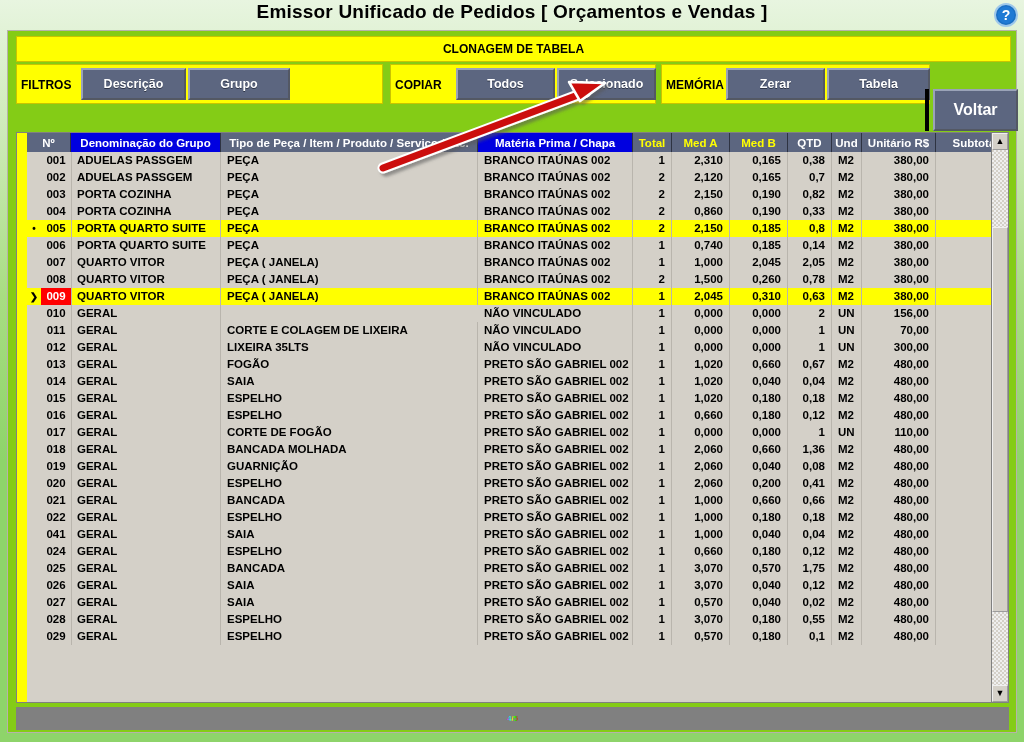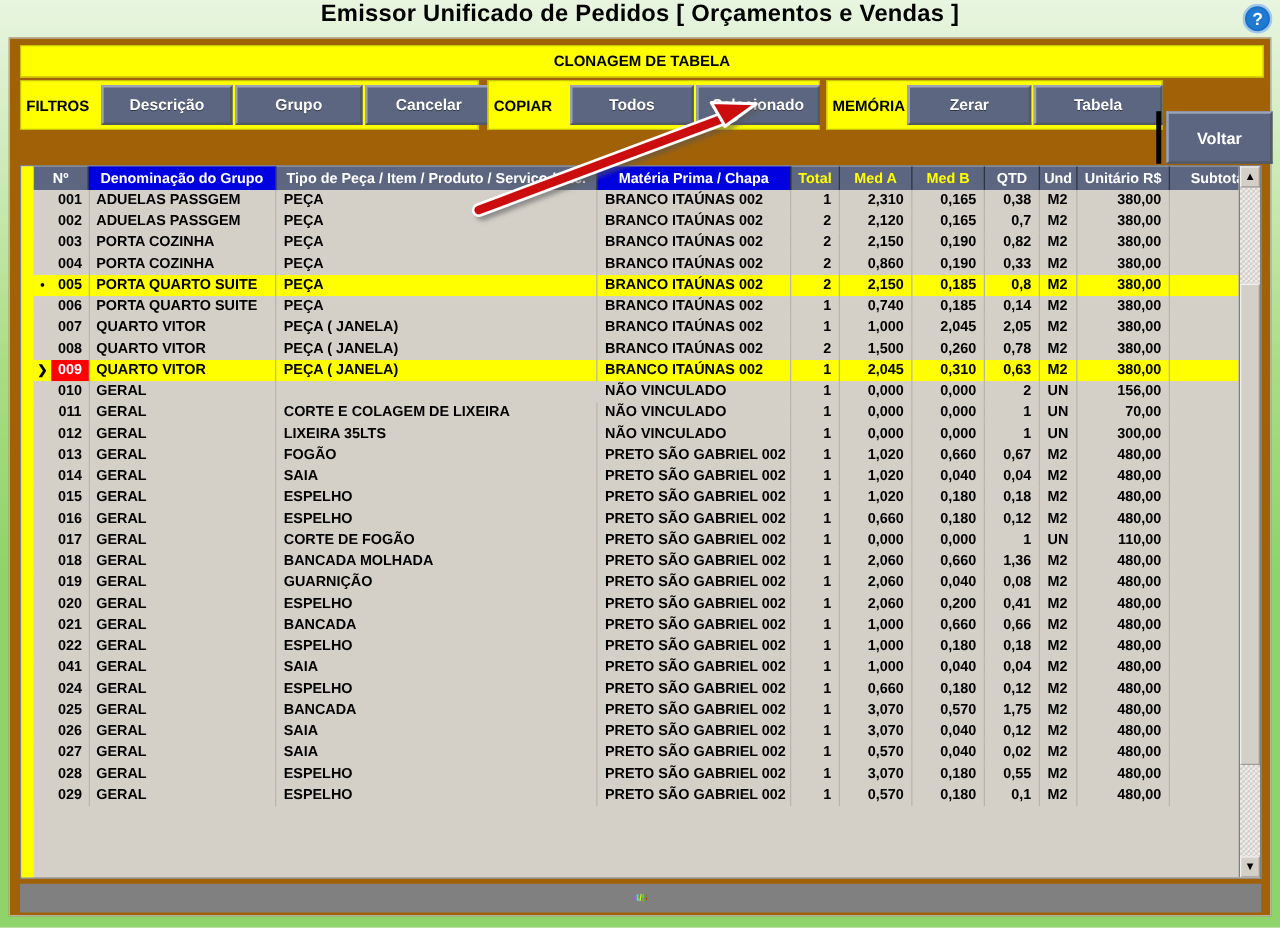--- a/index.html
+++ b/index.html
@@ -18,21 +18,21 @@
     position:absolute;left:0;top:1px;width:1024px;text-align:center;
     font-size:19px;font-weight:bold;color:#000;letter-spacing:.2px;
   }
   .help-icon{
     position:absolute;right:6px;top:3px;width:24px;height:24px;cursor:pointer;
   }
 
   
   .panel{
     position:absolute;left:7px;top:30px;width:1010px;height:703px;
-    background:#a16207;border:1px solid #b6b2aa;
+    background:#84cc16;border:1px solid #b6b2aa;
     box-sizing:border-box;
   }
 
   
   .banner{
     position:absolute;left:8px;top:5px;width:993px;height:24px;
     background:#ffff00;border:1px solid #c9c400;
     display:flex;align-items:center;justify-content:center;
     font-size:12px;font-weight:bold;color:#000;
   }
@@ -52,21 +52,21 @@
     font-size:13px;font-weight:bold;
     display:flex;align-items:center;justify-content:center;
     cursor:pointer;box-sizing:border-box;
     text-shadow:0 1px 0 #2f3648;
   }
   .btn.small{height:32px;top:4px;font-size:12.5px;}
   .btn-voltar{
     position:absolute;left:925px;top:58px;width:85px;height:42px;
     background:#5c6680;color:#fff;border:2px outset #9aa3b8;
     display:flex;align-items:center;justify-content:center;
-    font-size:13px;font-weight:bold;cursor:pointer;box-sizing:border-box;
+    font-size:16px;font-weight:bold;cursor:pointer;box-sizing:border-box;
   }
   .vsep{position:absolute;left:917px;top:58px;width:4px;height:42px;background:#000;}
 
   
   .grid{
     position:absolute;left:8px;top:101px;width:993px;height:571px;
     background:#d4d0c8;border:1px solid #808080;box-sizing:border-box;overflow:hidden;
   }
   .leftstrip{position:absolute;left:0;top:0;width:10px;height:100%;background:#ffff00;}
   .hdr{
@@ -163,21 +163,20 @@
       <span>CLONAGEM DE TABELA</span>
     </div>
 
     <div class="toolbar">
 
       <div class="tgroup" style="left:0px;width:367px;">
         <span class="glabel">FILTROS</span>
       </div>
       <div class="btn small" style="left:65px;width:105px;">Descrição</div>
       <div class="btn small" style="left:172px;width:102px;">Grupo</div>
-      <div class="btn small" style="left:276px;width:102px;">Cancelar</div>
 
       <div class="tgroup" style="left:374px;width:266px;">
         <span class="glabel">COPIAR</span>
       </div>
       <div class="btn small" style="left:440px;width:99px;">Todos</div>
       <div class="btn small" style="left:541px;width:99px;">Selecionado</div>
 
       <div class="tgroup" style="left:645px;width:269px;">
         <span class="glabel">MEMÓRIA</span>
       </div>

